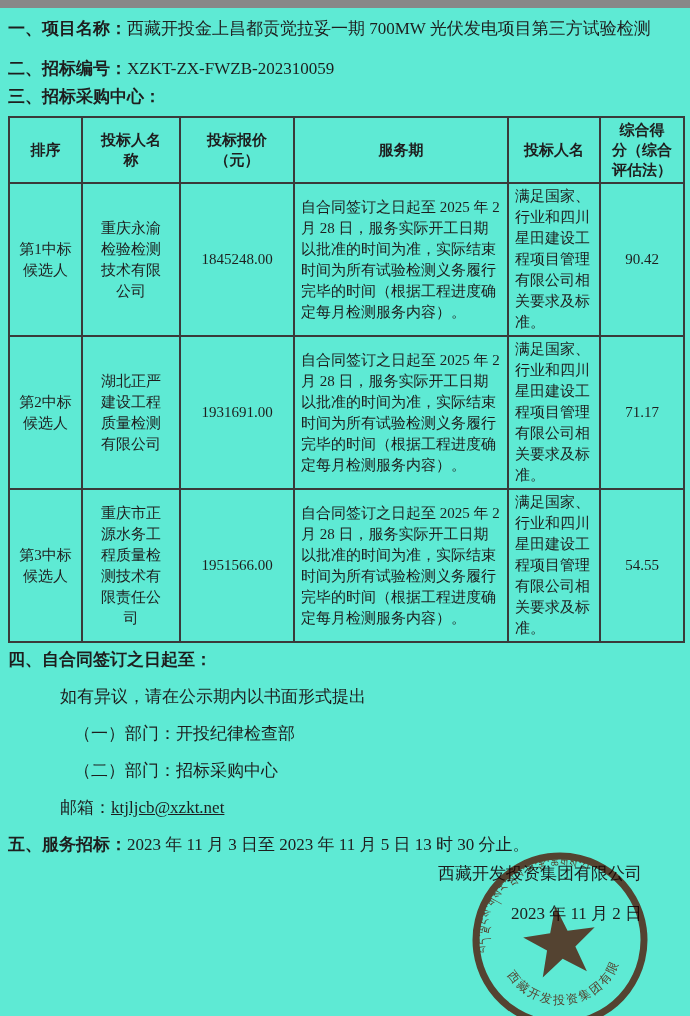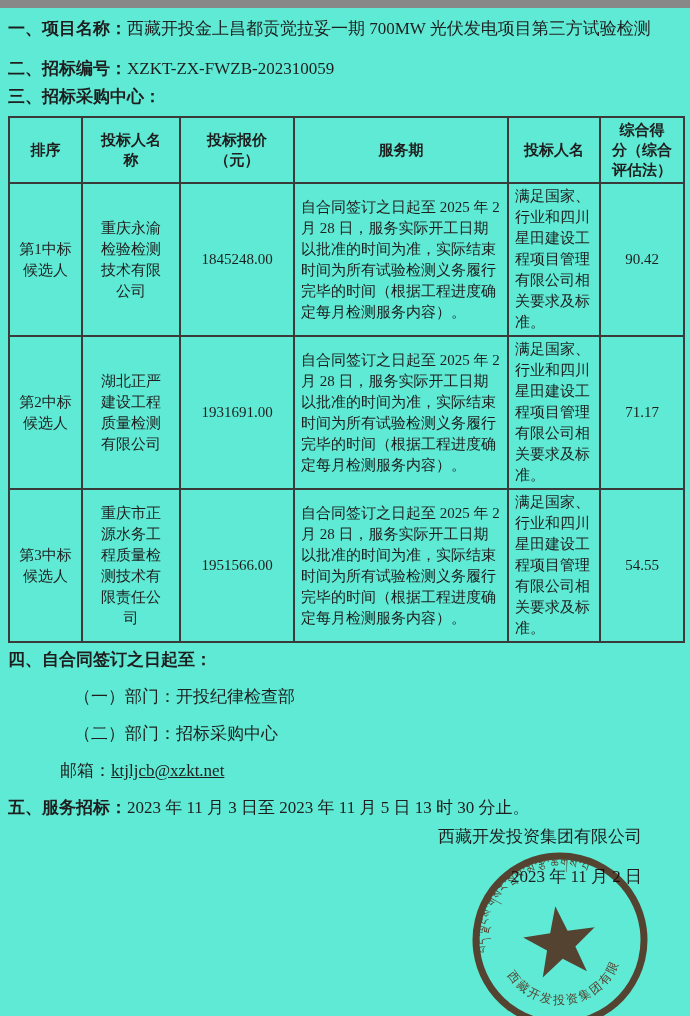--- a/index.html
+++ b/index.html
@@ -109,20 +109,21 @@
           <td>1951566.00</td>
           <td class="left">自合同签订之日起至 2025 年 2 月 28 日，服务实际开工日期以批准的时间为准，实际结束时间为所有试验检测义务履行完毕的时间（根据工程进度确定每月检测服务内容）。</td>
           <td class="left">满足国家、行业和四川星田建设工程项目管理有限公司相关要求及标准。</td>
           <td>54.55</td>
         </tr>
       </tbody>
     </table>
 
     <div class="line mt6 lbl">四、自合同签订之日起至：</div>
 
+    <div class="line mt15 indent1">如有异议，请在公示期内以书面形式提出</div>
 
     <div class="line mt15 indent2">（一）部门：开投纪律检查部</div>
 
     <div class="line mt15 indent2">（二）部门：招标采购中心</div>
 
     <div class="line mt15 indent1">
       <span>邮箱：</span><span class="email-link">ktjljcb@xzkt.net</span>
     </div>
 
 

